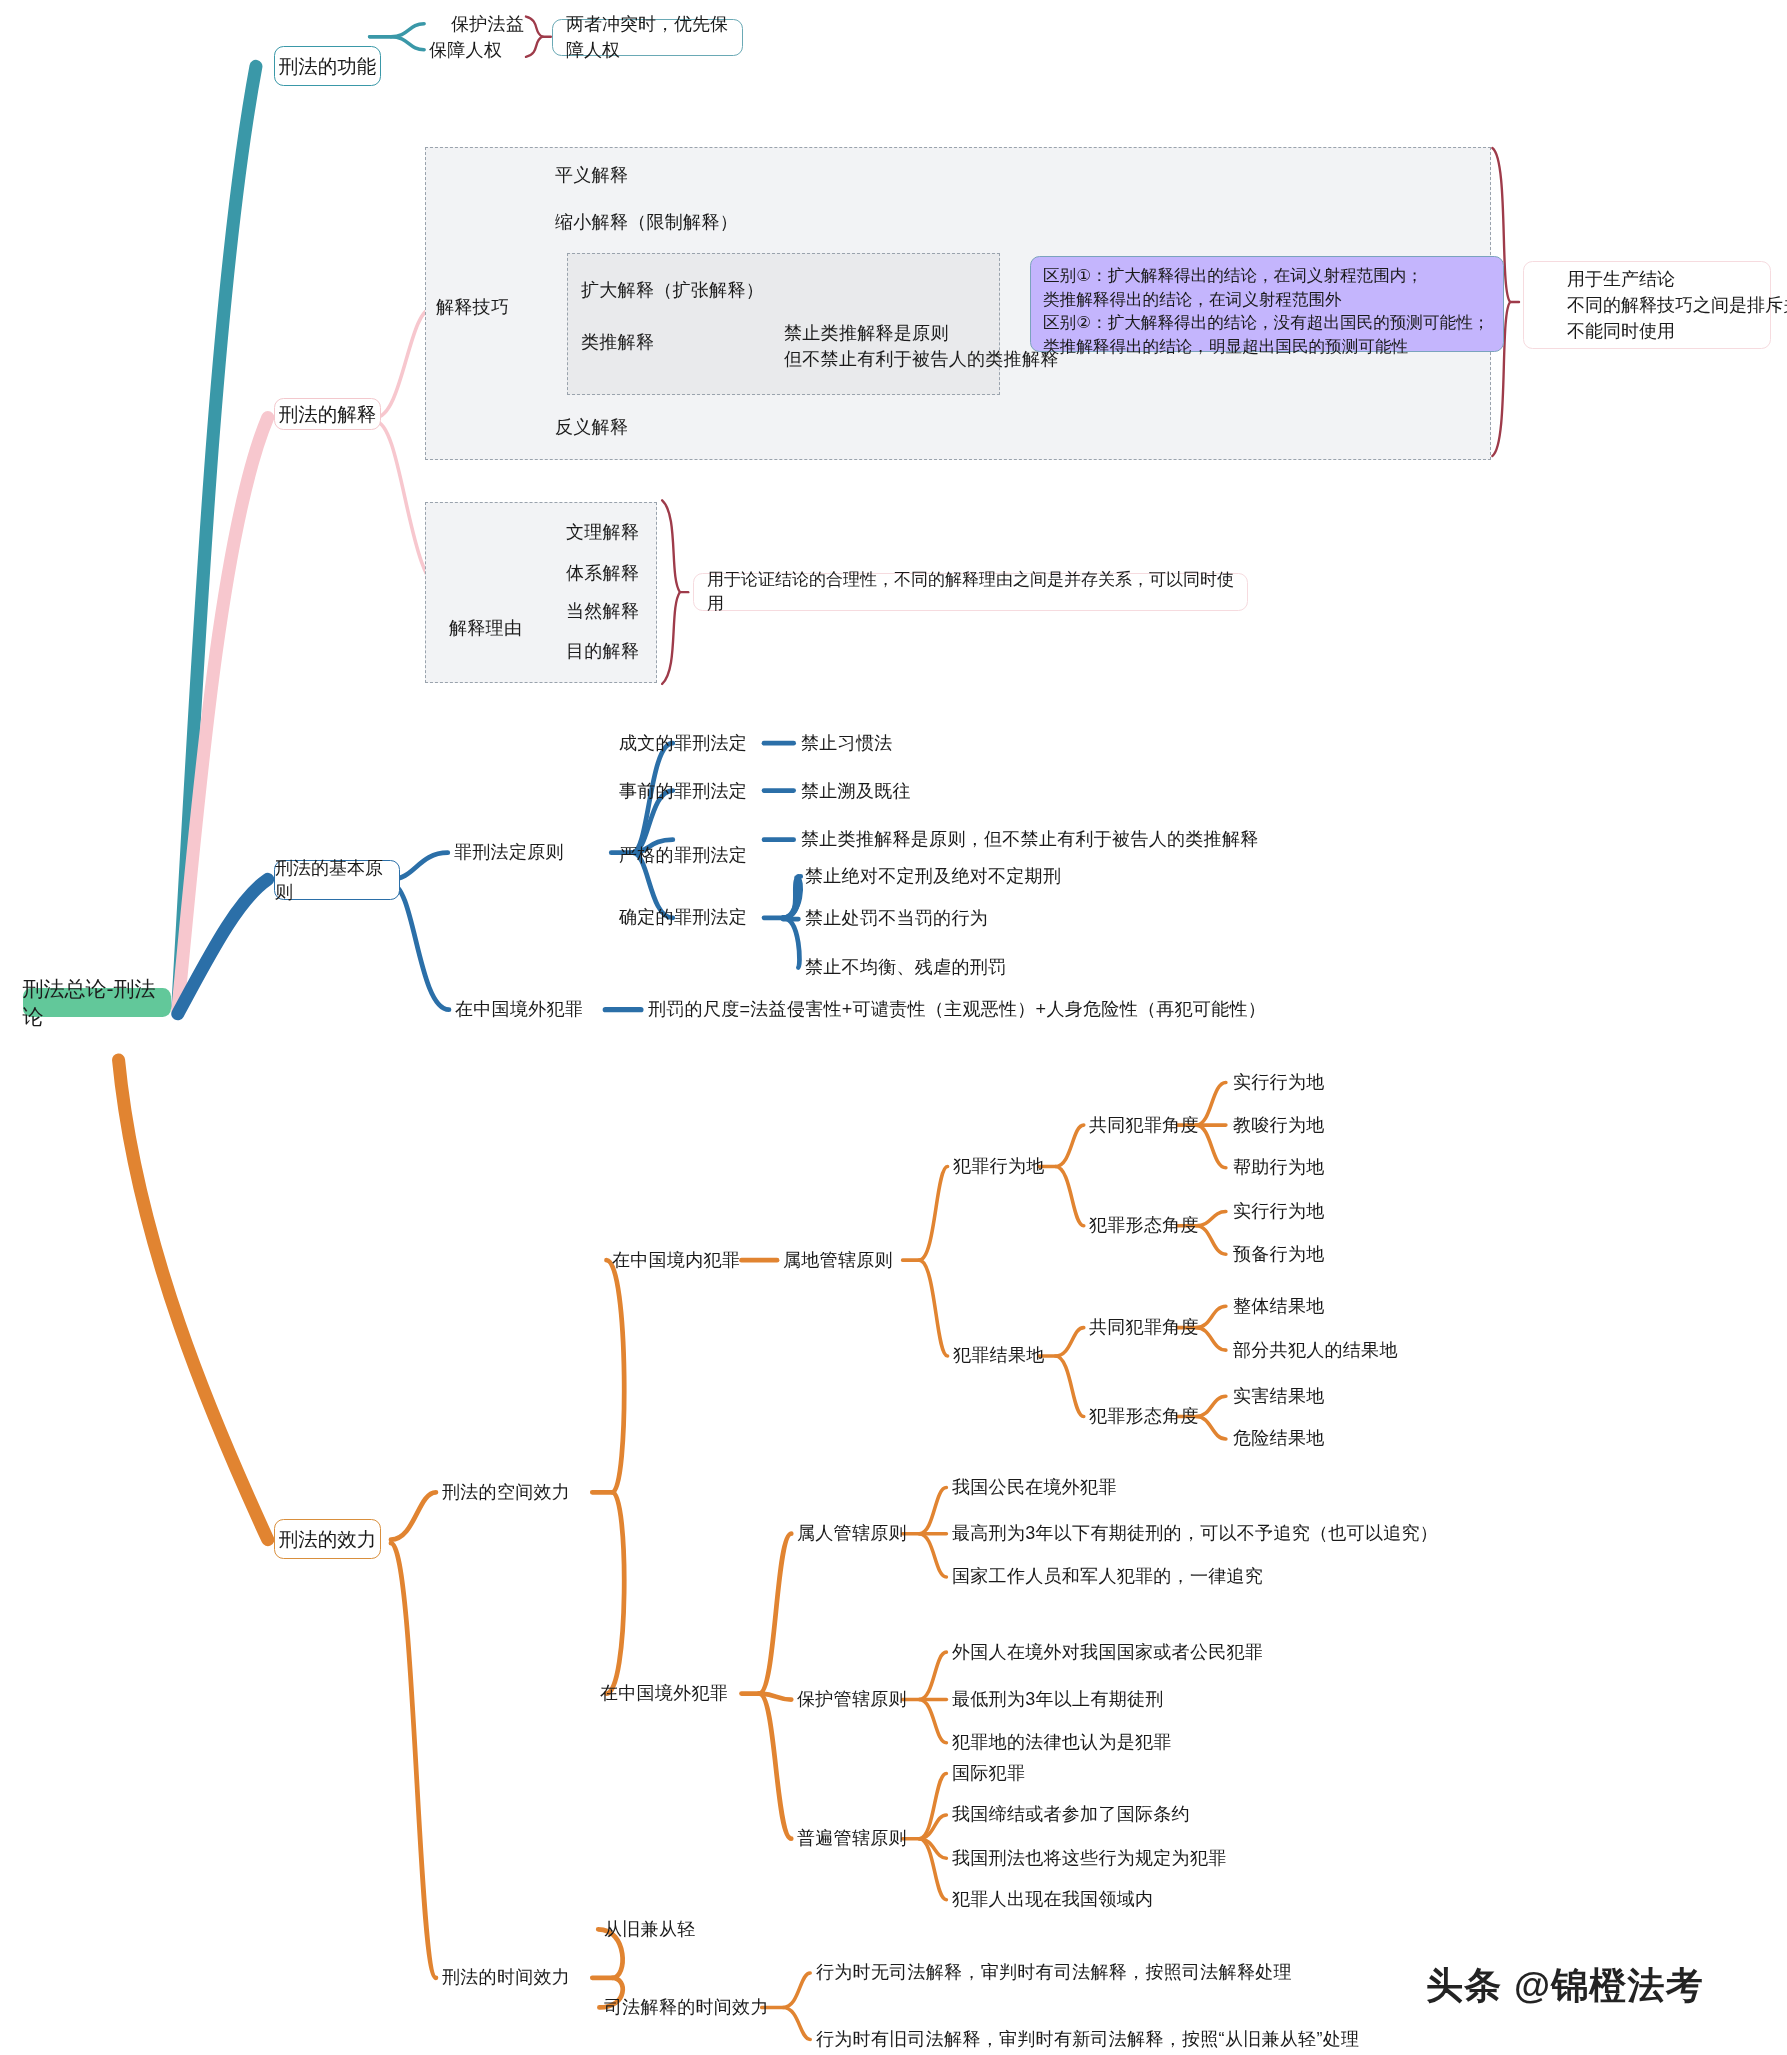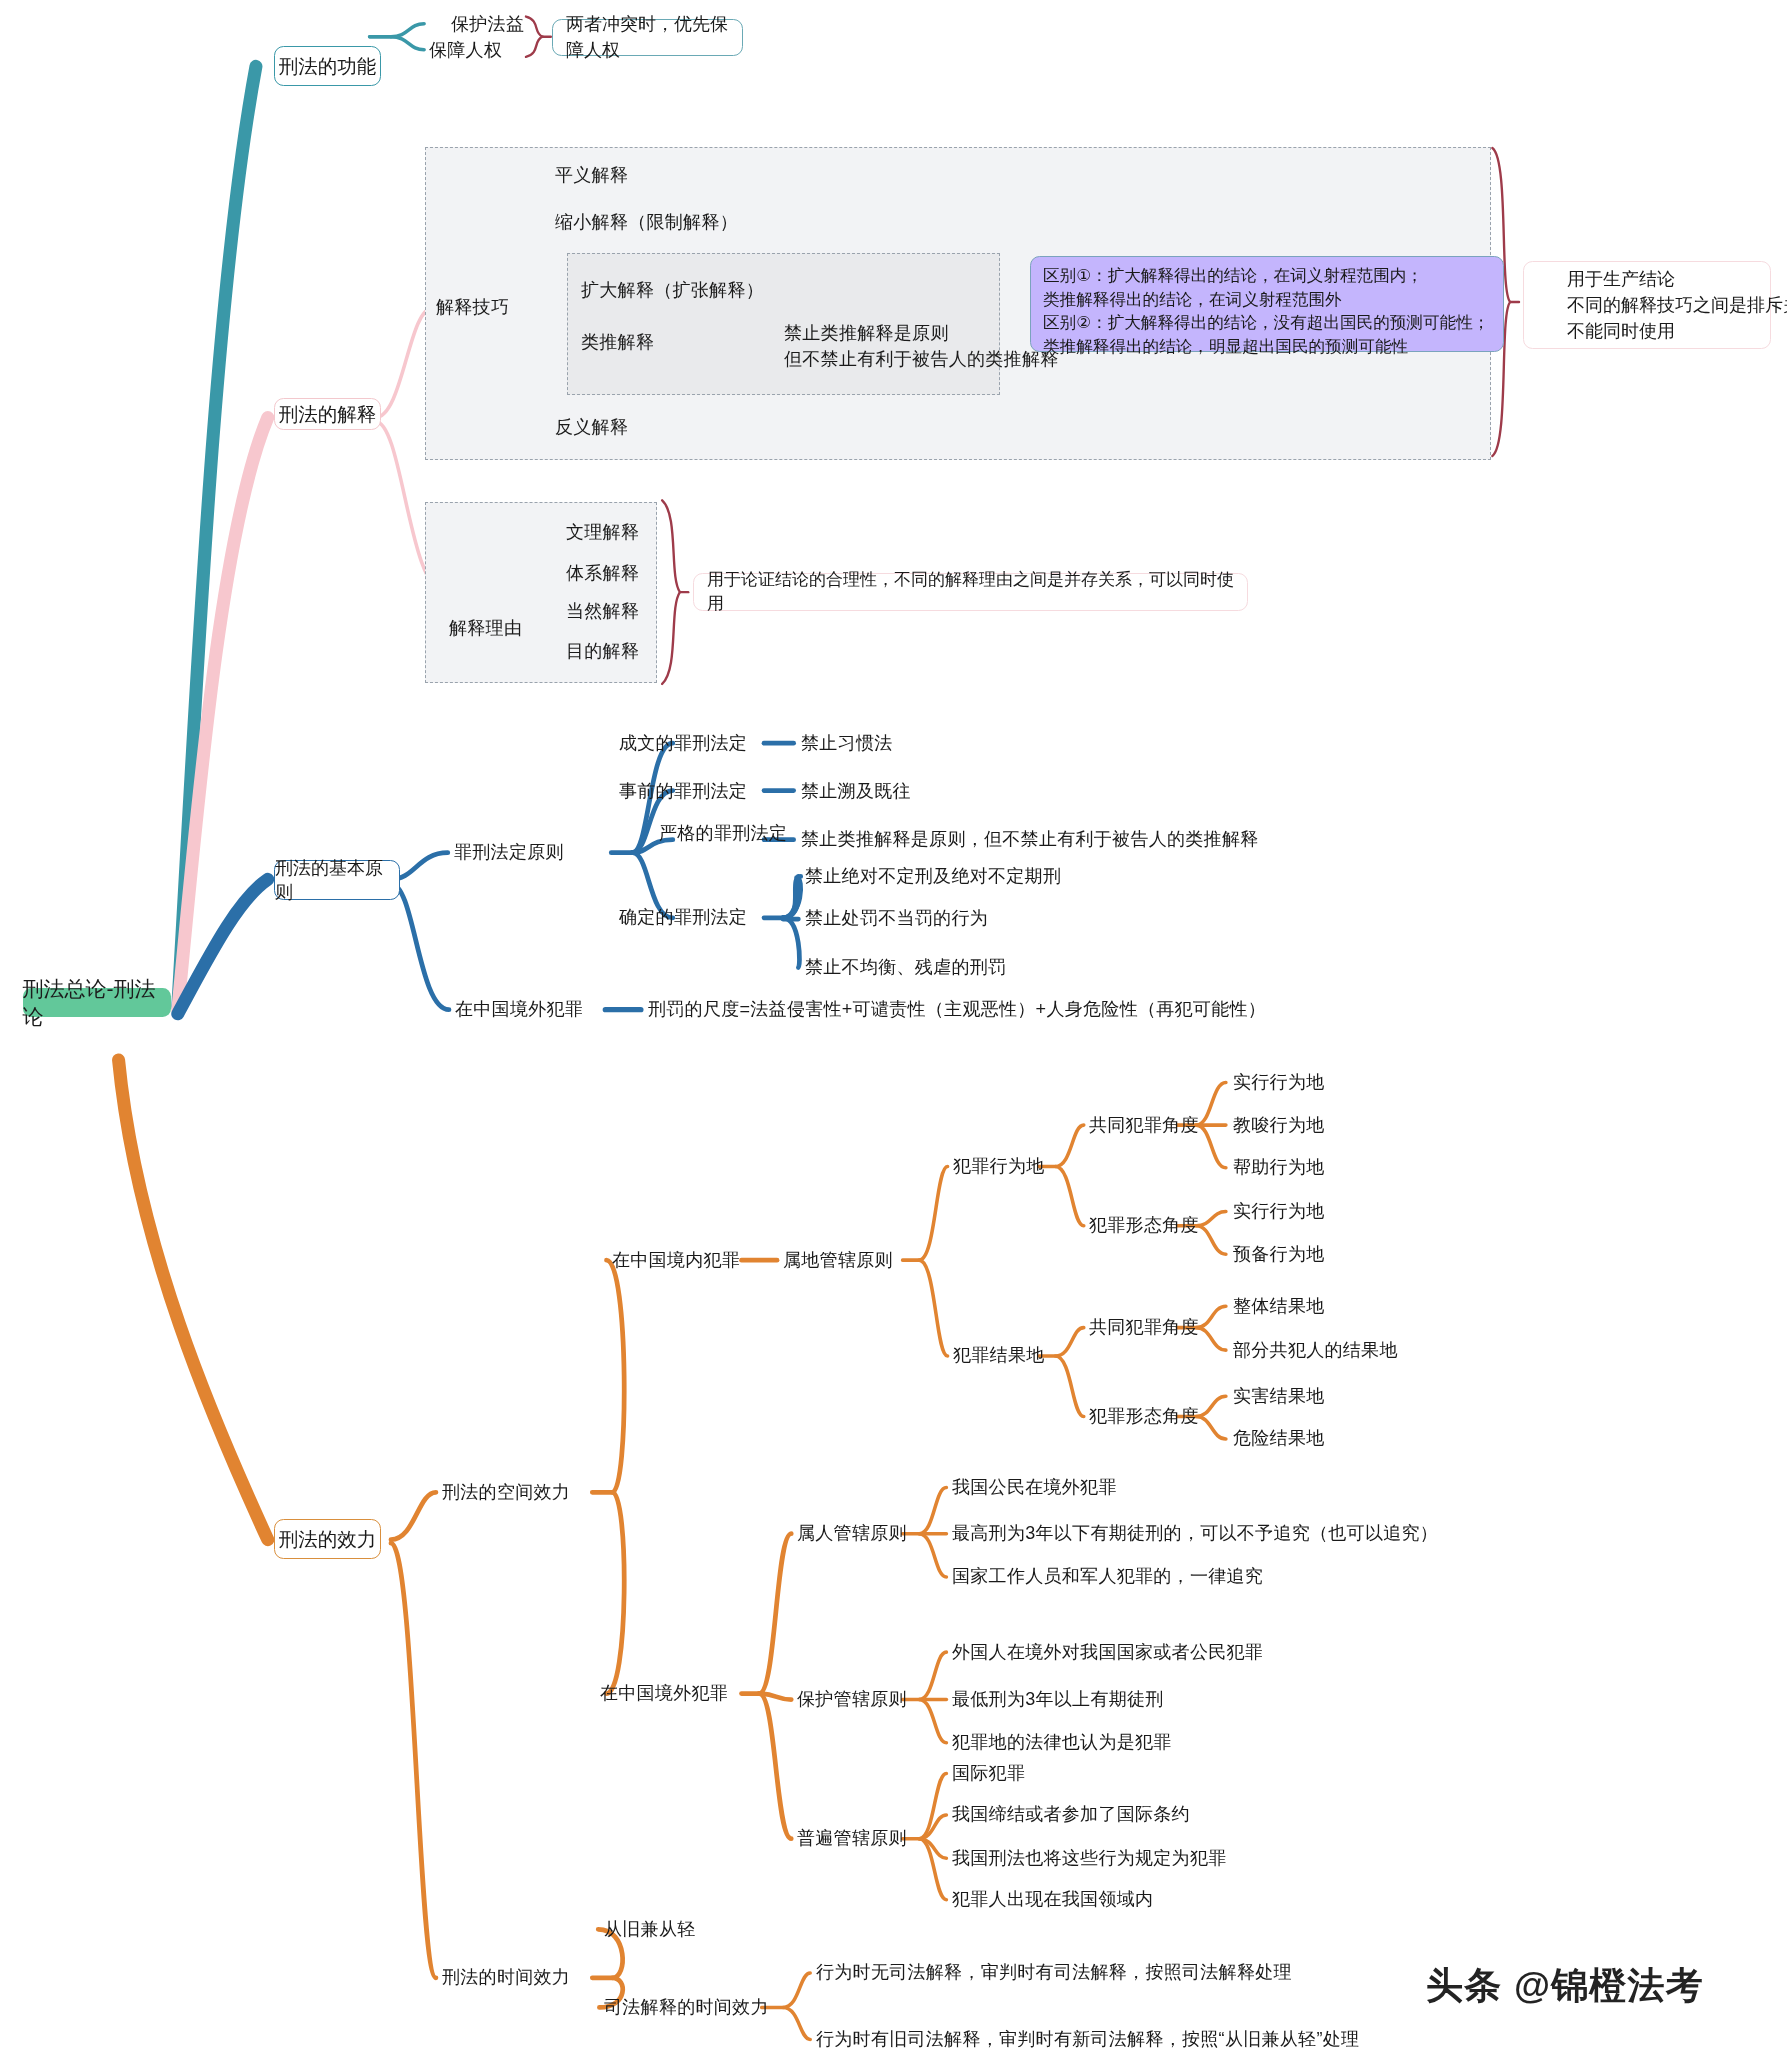--- a/index.html
+++ b/index.html
@@ -208,21 +208,21 @@
   <div class="boxed box-blue" style="left:274px;top:860px;width:126px;height:40px;font-size:18px;">刑法的基本原则</div>
 
   <div class="node t" style="left:454px;top:843px;">罪刑法定原则</div>
 
   <div class="node t" style="left:619px;top:734px;">成文的罪刑法定</div>
   <div class="node t" style="left:801px;top:734px;">禁止习惯法</div>
 
   <div class="node t" style="left:619px;top:782px;">事前的罪刑法定</div>
   <div class="node t" style="left:801px;top:782px;">禁止溯及既往</div>
 
-  <div class="node t" style="left:619px;top:824px;margin-left:40px;">严格的罪刑法定</div>
+  <div class="node t" style="left:619px;top:846px;">严格的罪刑法定</div>
   <div class="node t" style="left:801px;top:830px;">禁止类推解释是原则，但不禁止有利于被告人的类推解释</div>
 
   <div class="node t" style="left:619px;top:908px;">确定的罪刑法定</div>
   <div class="node t" style="left:805px;top:867px;">禁止绝对不定刑及绝对不定期刑</div>
   <div class="node t" style="left:805px;top:909px;">禁止处罚不当罚的行为</div>
   <div class="node t" style="left:805px;top:958px;">禁止不均衡、残虐的刑罚</div>
 
   <div class="node t" style="left:455px;top:1000px;">在中国境外犯罪</div>
   <div class="node t" style="left:648px;top:1000px;">刑罚的尺度=法益侵害性+可谴责性（主观恶性）+人身危险性（再犯可能性）</div>
 

